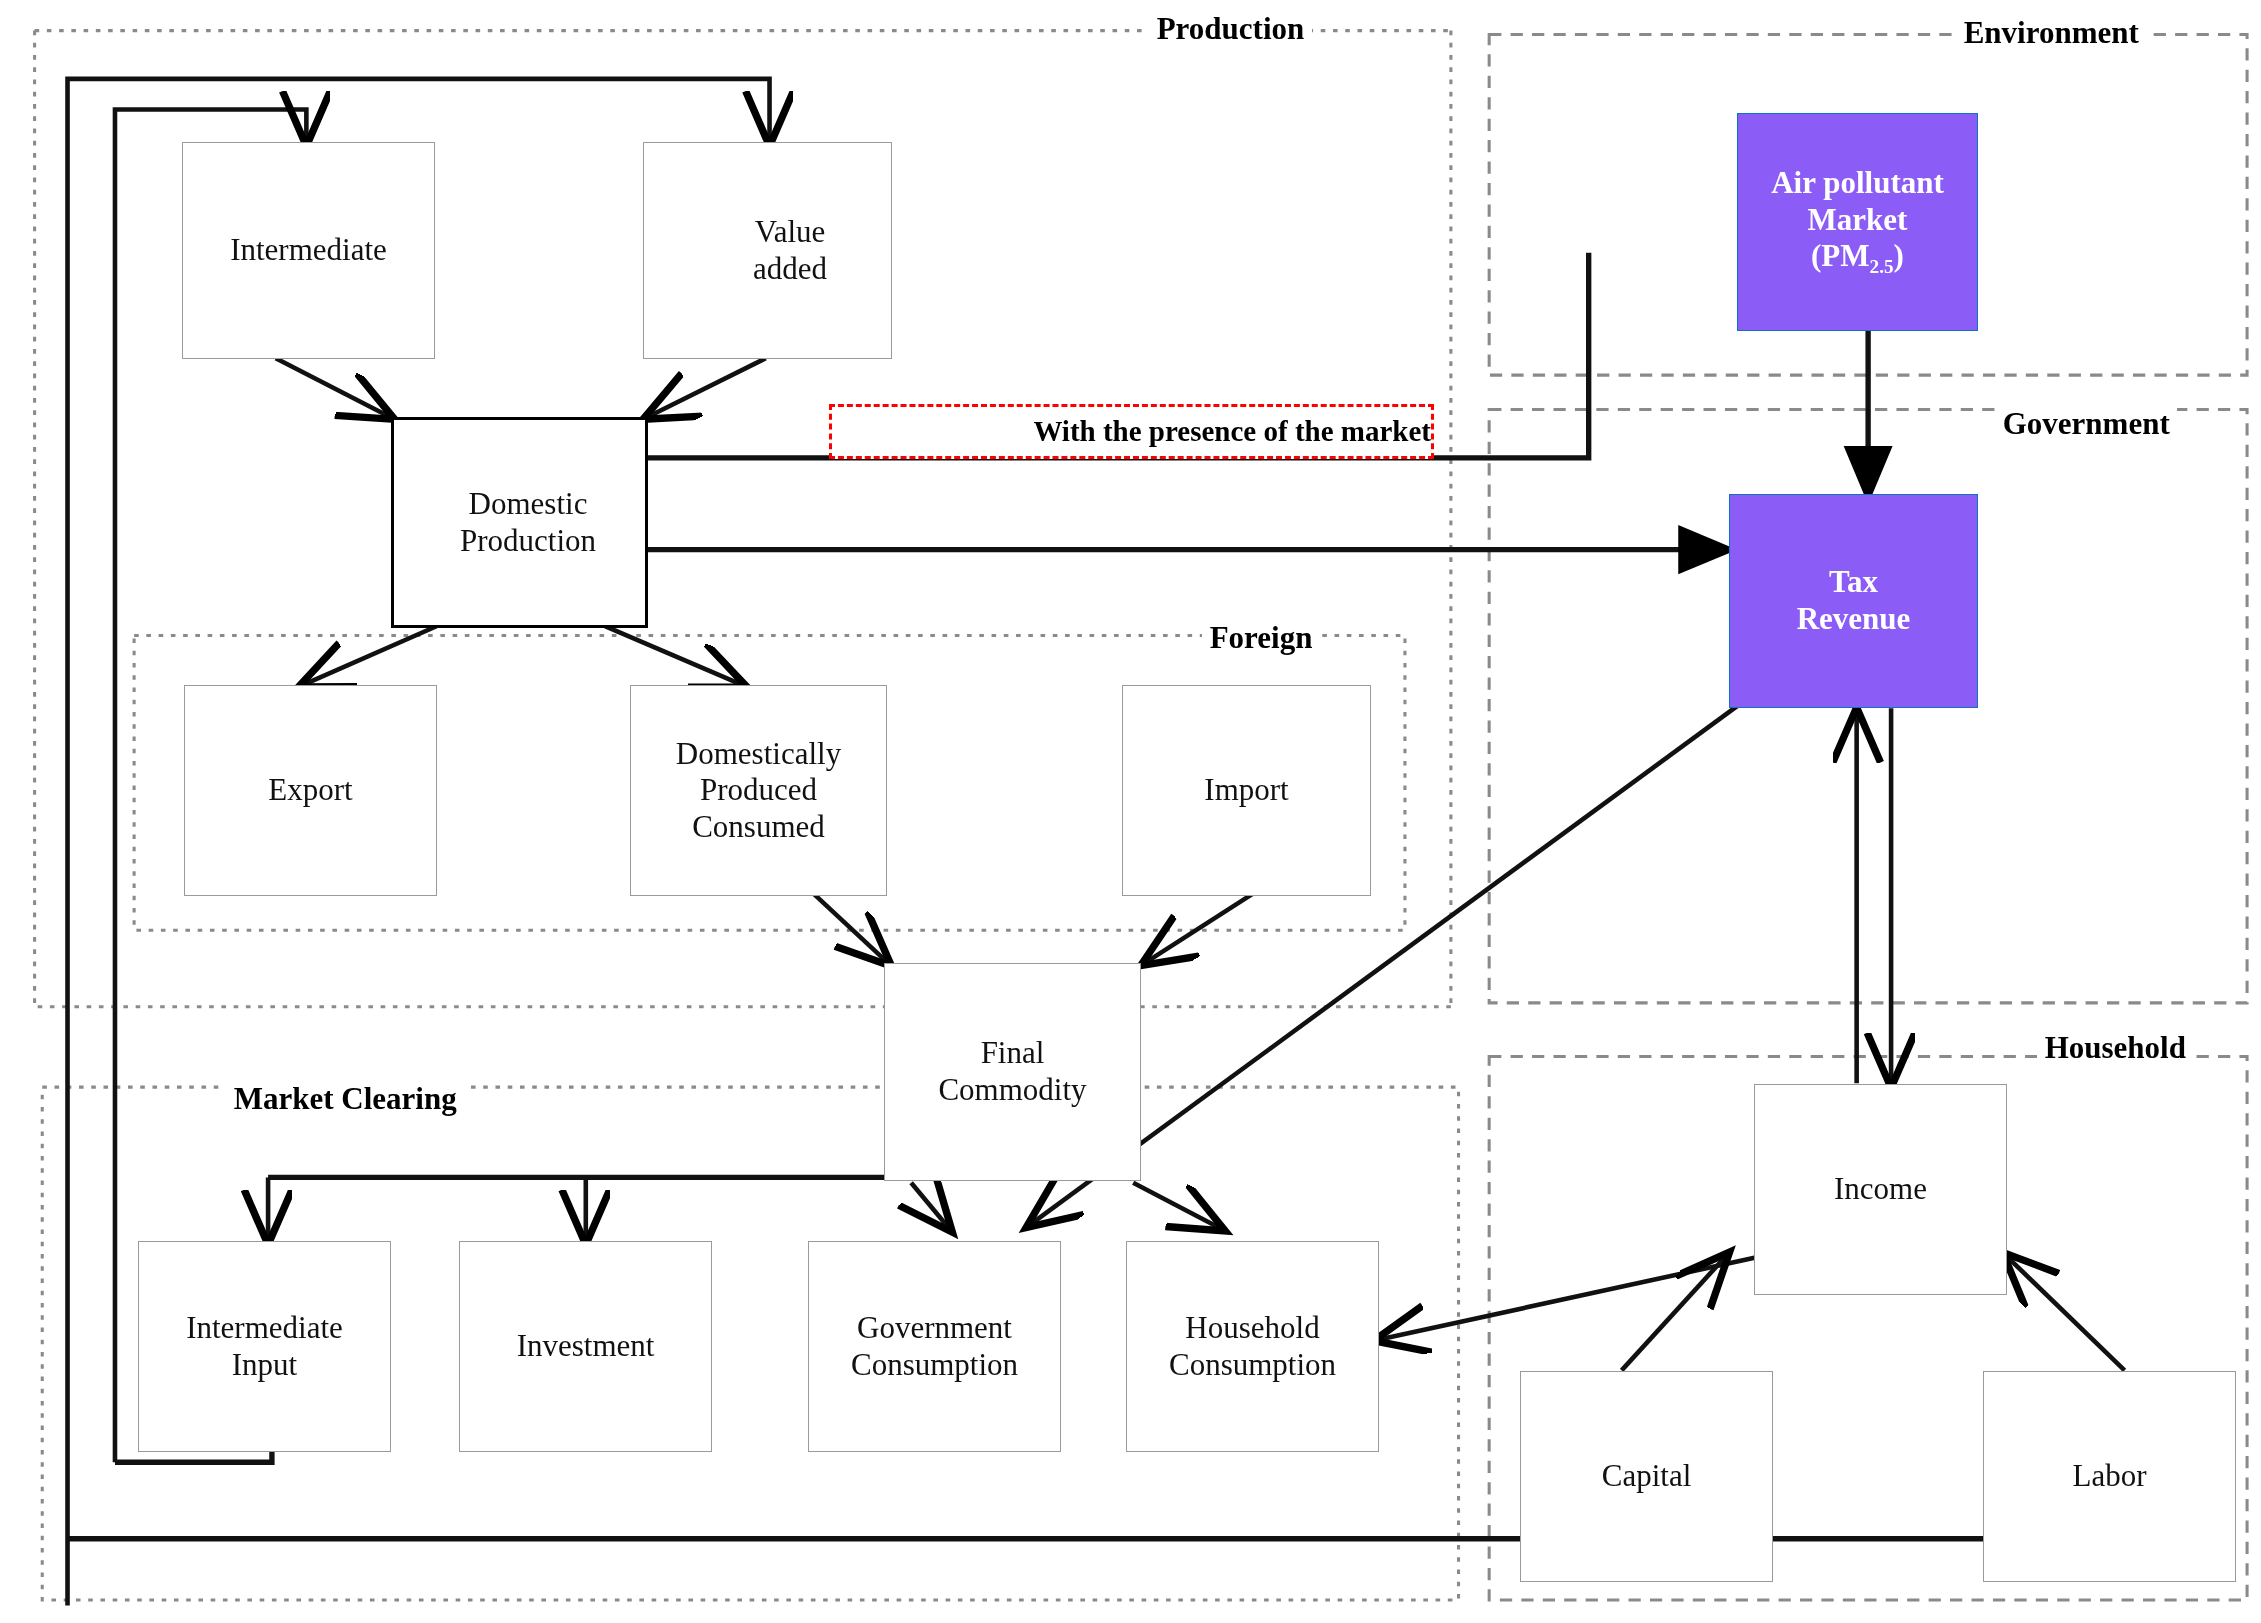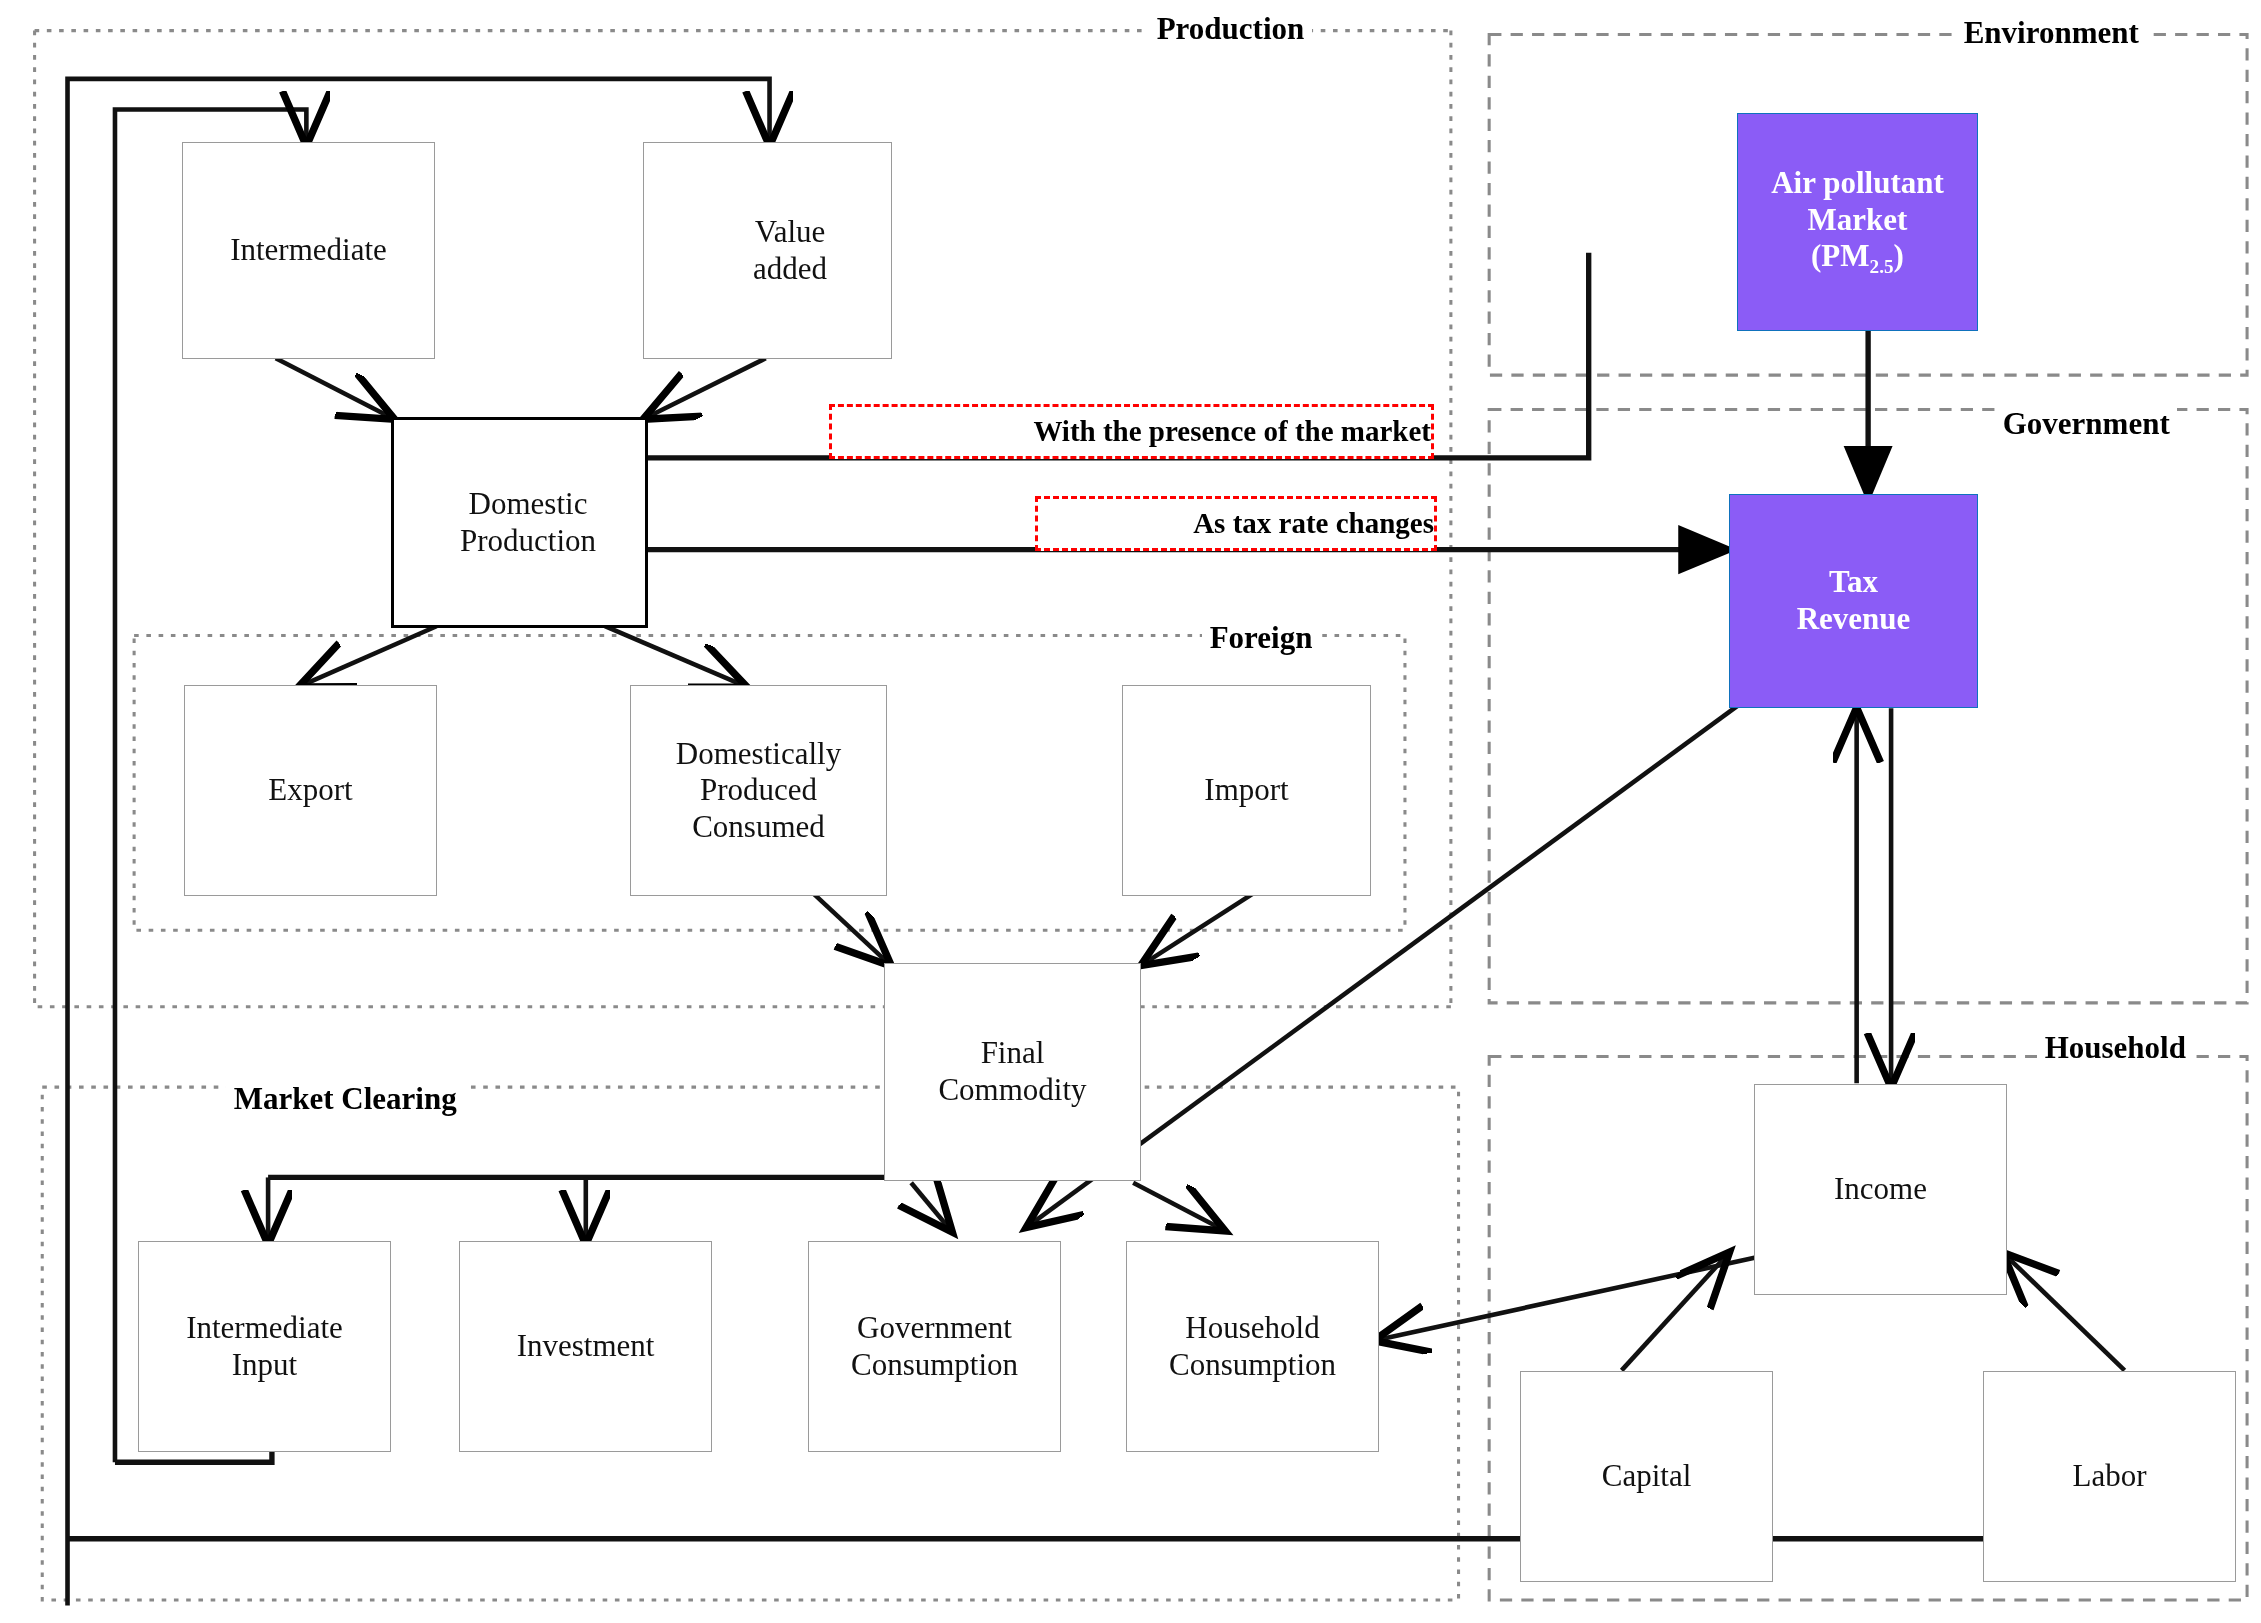--- a/index.html
+++ b/index.html
@@ -179,18 +179,15 @@
   </div>
 
   <div class="node-box thin" style="left:1983px;top:1371px;width:253px;height:211px;">
     <span class="node-label">Labor</span>
   </div>
 
   <div class="annot dashed" style="left:829px;top:404px;width:605px;height:55px;">
     <span>With the presence of the market</span>
   </div>
 
-  <div class="annot dashdot" style="left:1035px;top:496px;width:402px;height:55px;">
-    <span>As tax rate changes</span>
-  </div>
 
 </div>
 
 
 </body></html>

